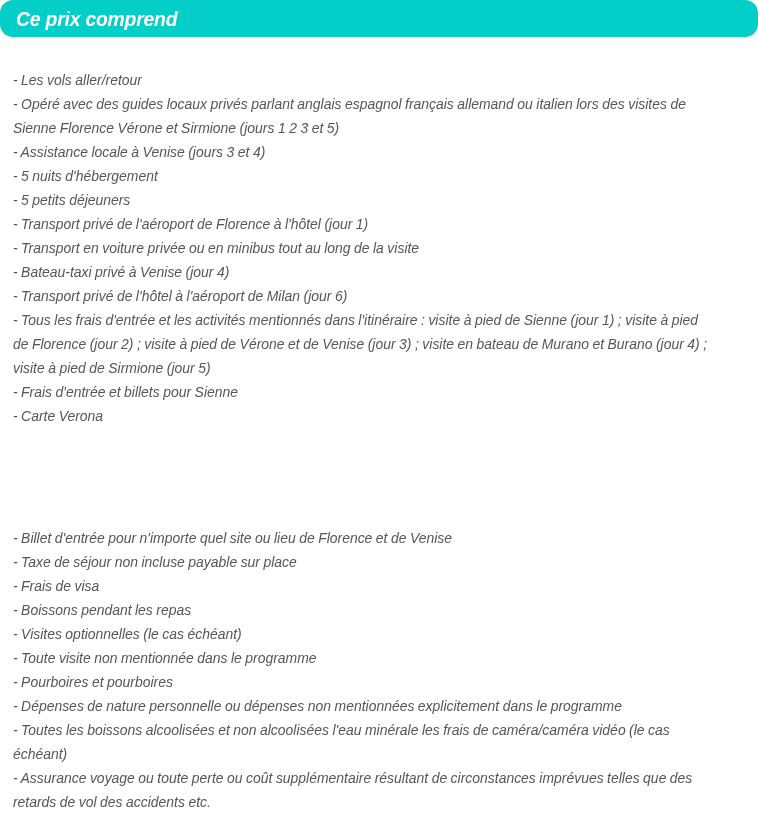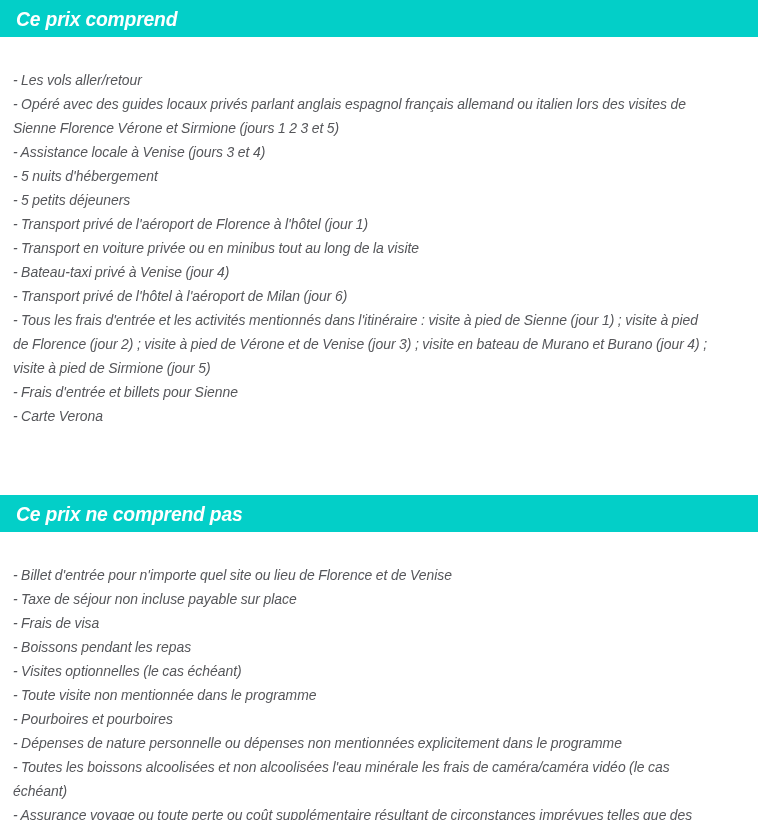--- a/index.html
+++ b/index.html
@@ -24,20 +24,21 @@
 
   
   .section-header {
     width: 100%;
     background: #03cfc8;
     box-sizing: border-box;
     height: 37px;
     display: flex;
     align-items: center;
     padding: 0 0 0 16px;
+    border-radius: 13px;
   }
   .section-header-title {
     color: #ffffff;
     font-family: "Liberation Sans Narrow", "Liberation Sans", "DejaVu Sans", sans-serif;
     font-size: 21px;
     font-style: italic;
     font-weight: bold;
     letter-spacing: -0.2px;
     line-height: 1;
     white-space: nowrap;
@@ -94,23 +95,20 @@
       <li class="list-item" style="color: rgb(85, 86, 90);">- Transport privé de l'hôtel à l'aéroport de Milan (jour 6)</li>
       <li class="list-item" style="color: rgb(85, 86, 90);">- Tous les frais d'entrée et les activités mentionnés dans l'itinéraire : visite à pied de Sienne (jour 1) ; visite à pied de Florence (jour 2) ; visite à pied de Vérone et de Venise (jour 3) ; visite en bateau de Murano et Burano (jour 4) ; visite à pied de Sirmione (jour 5)</li>
       <li class="list-item" style="color: rgb(85, 86, 90);">- Frais d'entrée et billets pour Sienne</li>
       <li class="list-item" style="color: rgb(85, 86, 90);">- Carte Verona</li>
     </ul>
   </div>
 
   <div class="gap-before-header"></div>
 
   <div class="section">
-    <div class="section-header" style="background: rgb(3, 207, 200);">
-      <span class="section-header-title">Ce prix ne comprend pas</span>
-    </div>
     <div class="gap-top-body"></div>
     <ul class="list section-body">
       <li class="list-item" style="color: rgb(85, 86, 90);">- Billet d'entrée pour n'importe quel site ou lieu de Florence et de Venise</li>
       <li class="list-item" style="color: rgb(85, 86, 90);">- Taxe de séjour non incluse payable sur place</li>
       <li class="list-item" style="color: rgb(85, 86, 90);">- Frais de visa</li>
       <li class="list-item" style="color: rgb(85, 86, 90);">- Boissons pendant les repas</li>
       <li class="list-item" style="color: rgb(85, 86, 90);">- Visites optionnelles (le cas échéant)</li>
       <li class="list-item" style="color: rgb(85, 86, 90);">- Toute visite non mentionnée dans le programme</li>
       <li class="list-item" style="color: rgb(85, 86, 90);">- Pourboires et pourboires</li>
       <li class="list-item" style="color: rgb(85, 86, 90);">- Dépenses de nature personnelle ou dépenses non mentionnées explicitement dans le programme</li>

